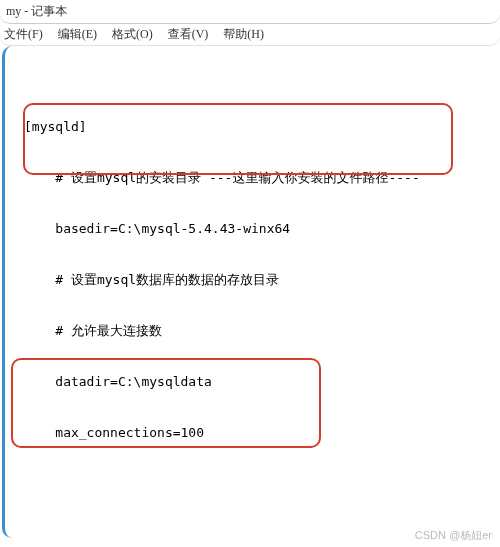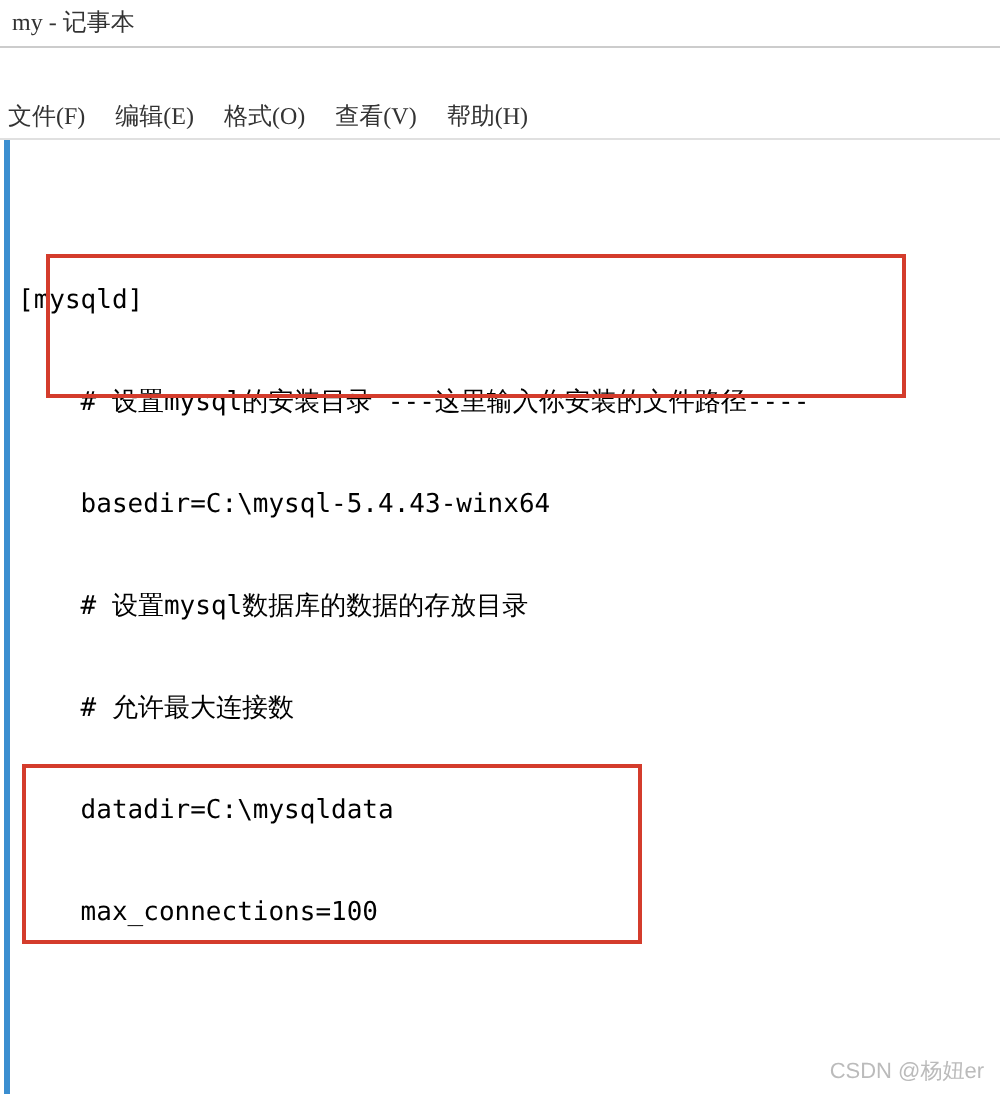--- a/index.html
+++ b/index.html
@@ -1,15 +1,15 @@
 <!DOCTYPE html>
 <html><head>
 <meta charset="utf-8">
 <style>
-  * { margin: 0; padding: 0; box-sizing: border-box; }
+  * { margin: 0; padding: 0; box-sizing: border-box; border-radius: 10px; }
   body {
     font-family: "SimSun", "Microsoft YaHei", serif;
     font-size: 13px;
     background: #fff;
     width: 500px;
     height: 547px;
     overflow: hidden;
     position: relative;
   }
   .title-bar {
@@ -18,29 +18,28 @@
     padding: 3px 6px;
     font-size: 12px;
     color: #333;
   }
   .menu-bar {
     background: #fff;
     padding: 2px 4px;
     font-size: 12px;
     color: #333;
     border-bottom: 1px solid #e0e0e0;
-    margin-top: 24px;
   }
   .menu-bar span {
     margin-right: 12px;
     cursor: default;
   }
   .editor {
     position: relative;
-    padding: 4px 4px;
+    padding: 4px 19px;
     font-family: "Consolas", "SimSun", monospace;
     font-size: 13px;
     line-height: 17px;
     white-space: pre;
     color: #000;
     border-left: 3px solid #3b8ed0;
     margin-left: 2px;
     height: calc(100% - 55px);
   }
   .editor .line {

